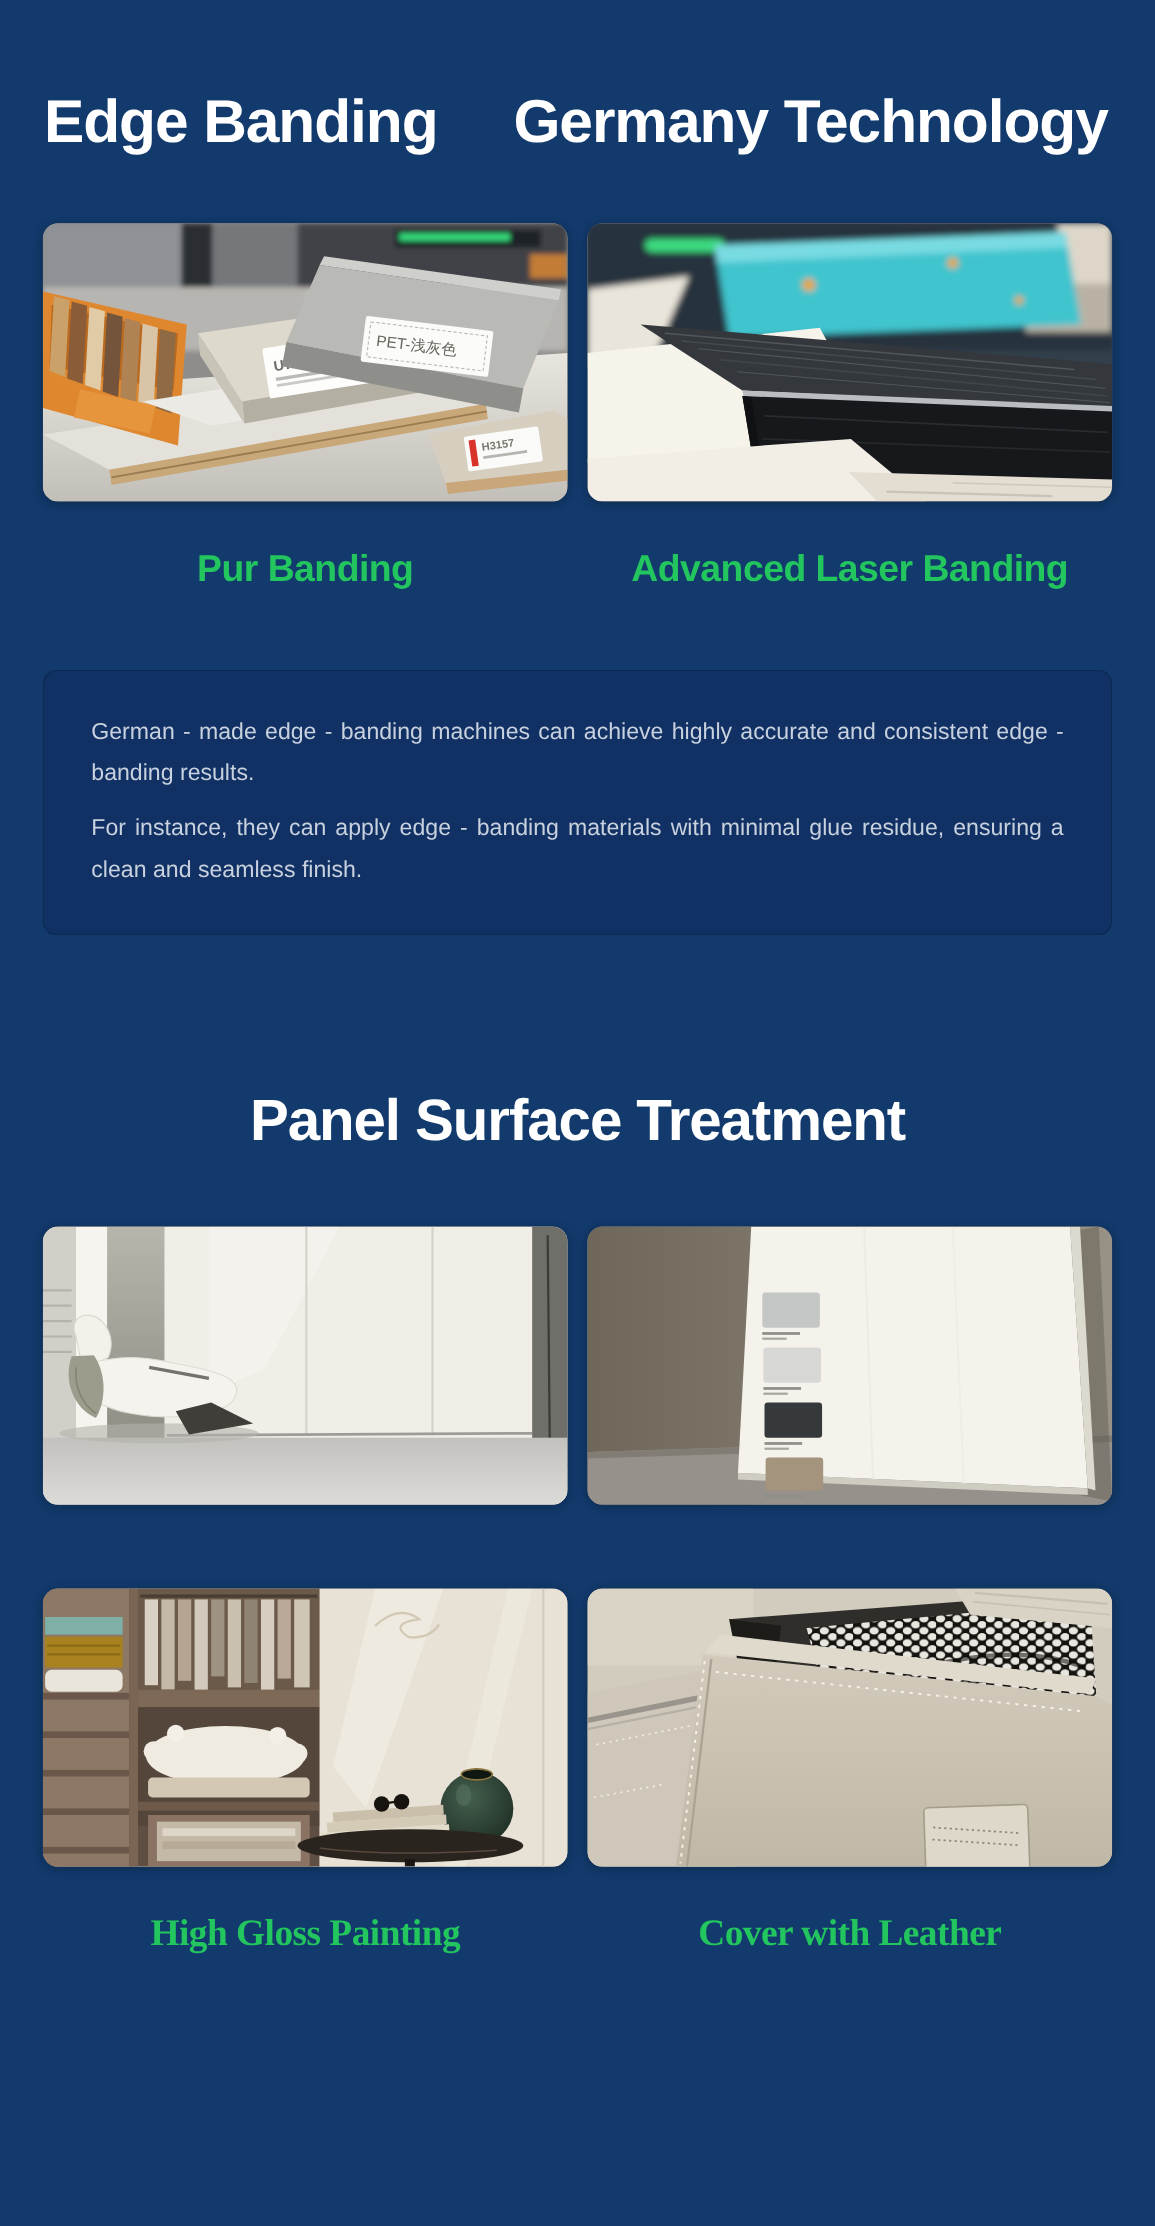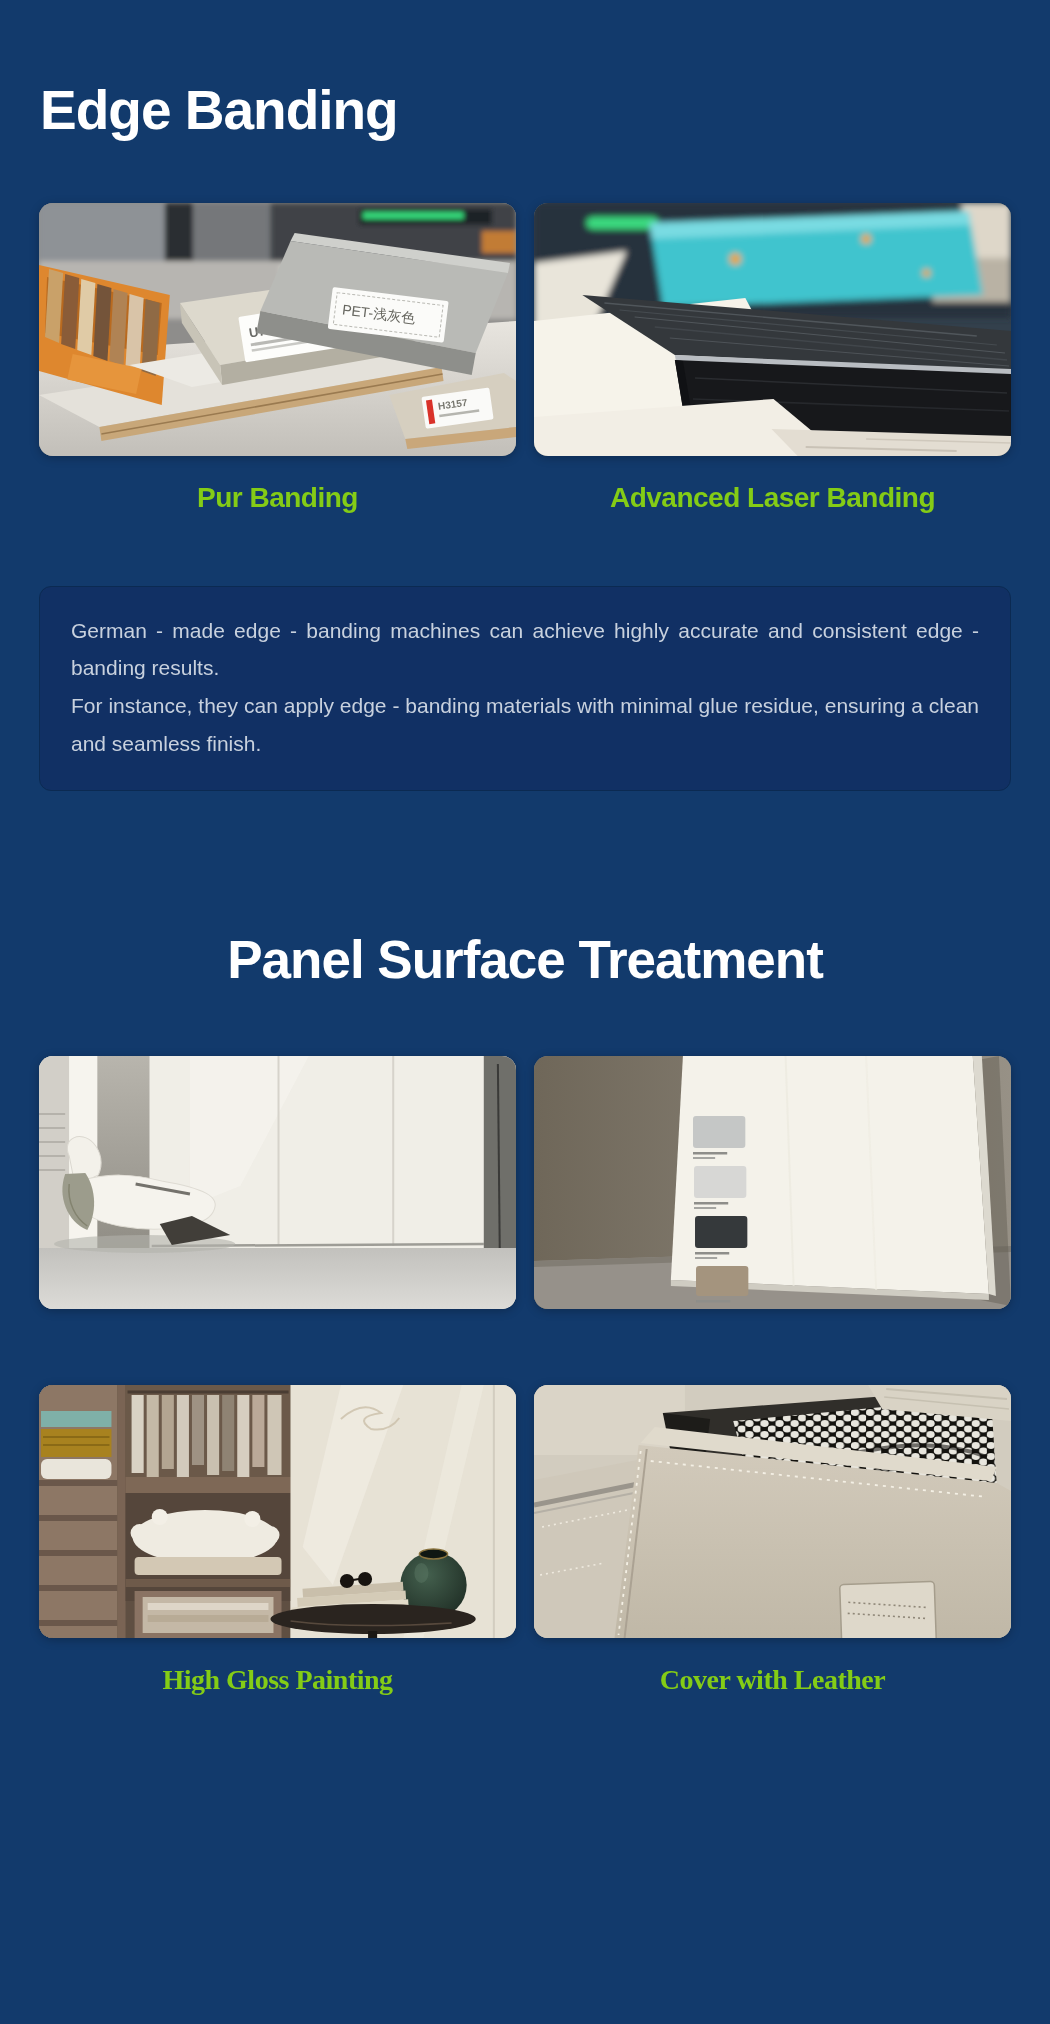--- a/index.html
+++ b/index.html
@@ -23,47 +23,48 @@
   .img-row.grid1{margin-top:66px;}
   .img-row.grid2{margin-top:76px;font-family:Liberation Serif, serif;}
 
   figure.card{margin:0;flex:1;min-width:0;display:flex;flex-direction:column;}
   .photo{
     height:253px;border-radius:14px;overflow:hidden;background:#8a8a88;
     box-shadow:0 2px 10px rgba(0,0,0,0.25);
   }
   .photo svg{display:block;width:100%;height:100%;}
   figcaption{
-    text-align:center;color:#84cc16;font-weight:700;
-    font-size:28px;letter-spacing:-0.5px;margin-top:26px;
+    text-align:center;color:#22c55e;font-weight:700;
+    font-size:34px;letter-spacing:-0.5px;margin-top:42px;
   }
 
   .desc-box{
     margin:72px 39px 0;
     background:#113064;
     border:1px solid #0b2a52;
     border-radius:12px;
     padding:25px 31px 27px;
     color:#c8d1de;
     font-size:21px;line-height:1.8;
   }
-  .desc-box p{margin:0;text-align:justify;}
+  .desc-box p{margin:12px;text-align:justify;}
 
   .section-title{
     margin:138px 0 0;text-align:center;
     color:#ffffff;font-weight:700;font-size:53px;letter-spacing:-1px;
   }
 </style>
 </head>
 <body>
 
 <div class="page">
 
   <h1 class="main-title">
     <span>Edge Banding</span>
+    <span>Germany Technology</span>
   </h1>
 
   <div class="img-row first">
 
     <figure class="card">
       <div class="photo">
         <svg viewBox="0 0 474 253" preserveAspectRatio="none">
           <defs>
             <filter id="p1b">
                 <feGaussianBlur stdDeviation="2.6"></feGaussianBlur>

